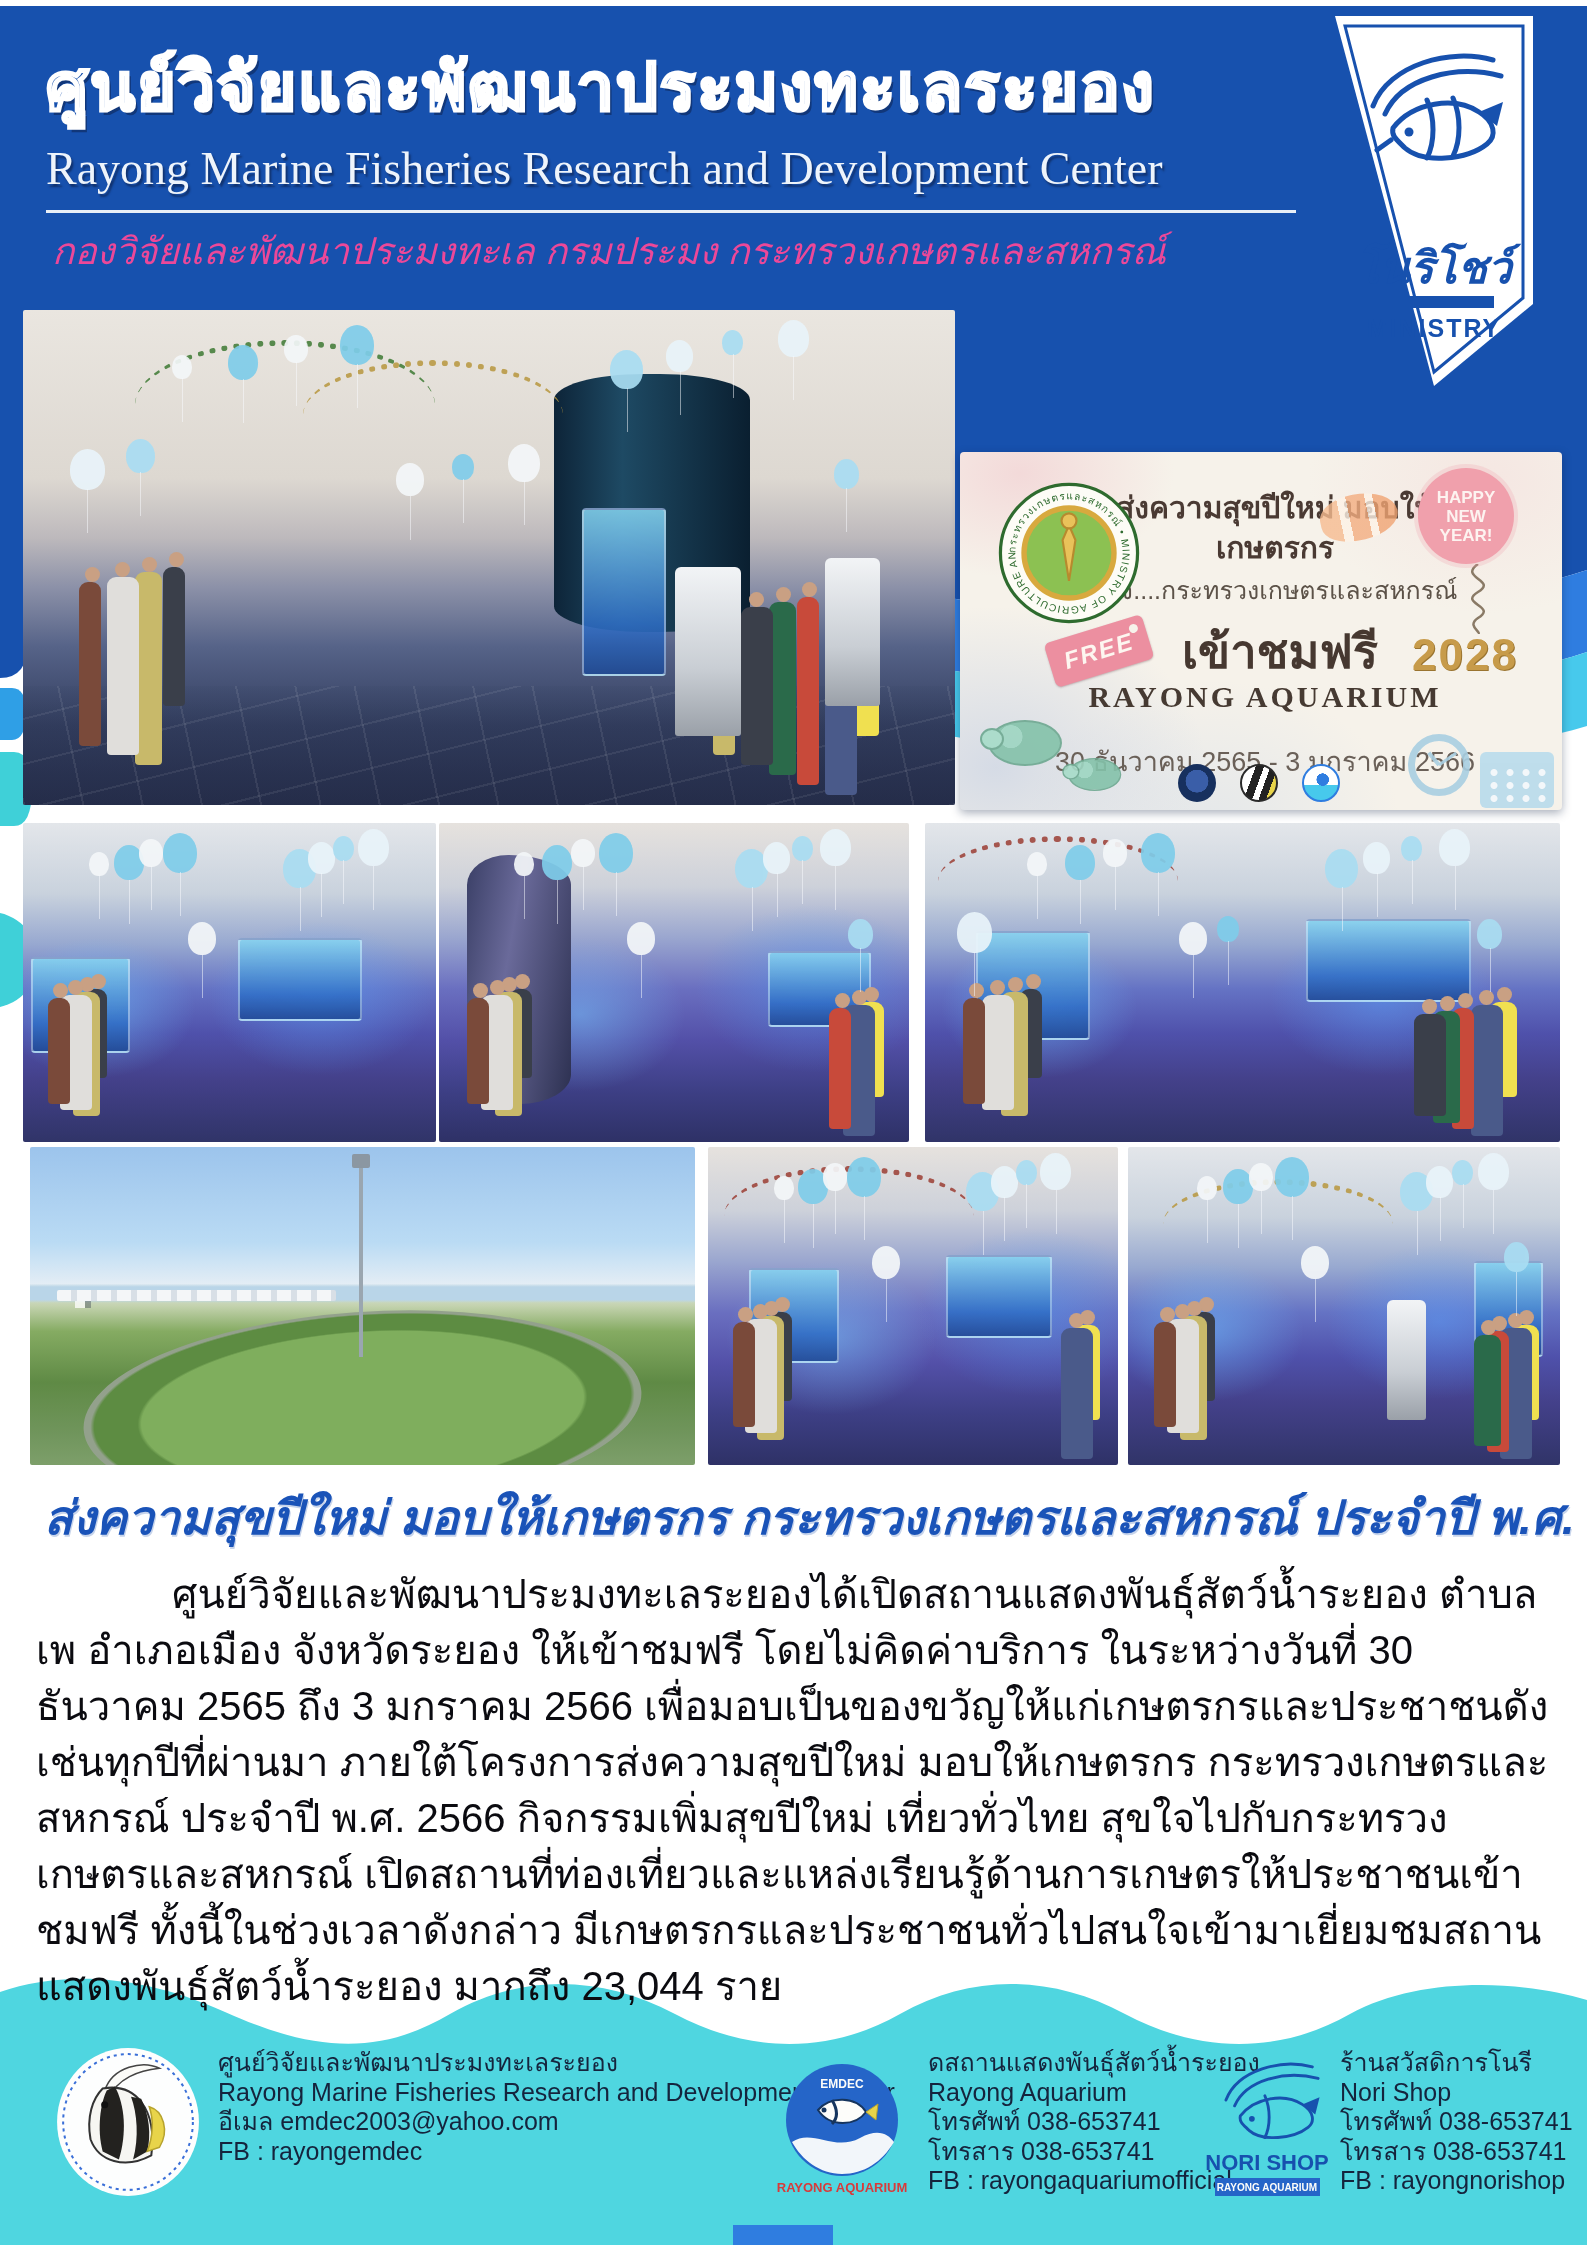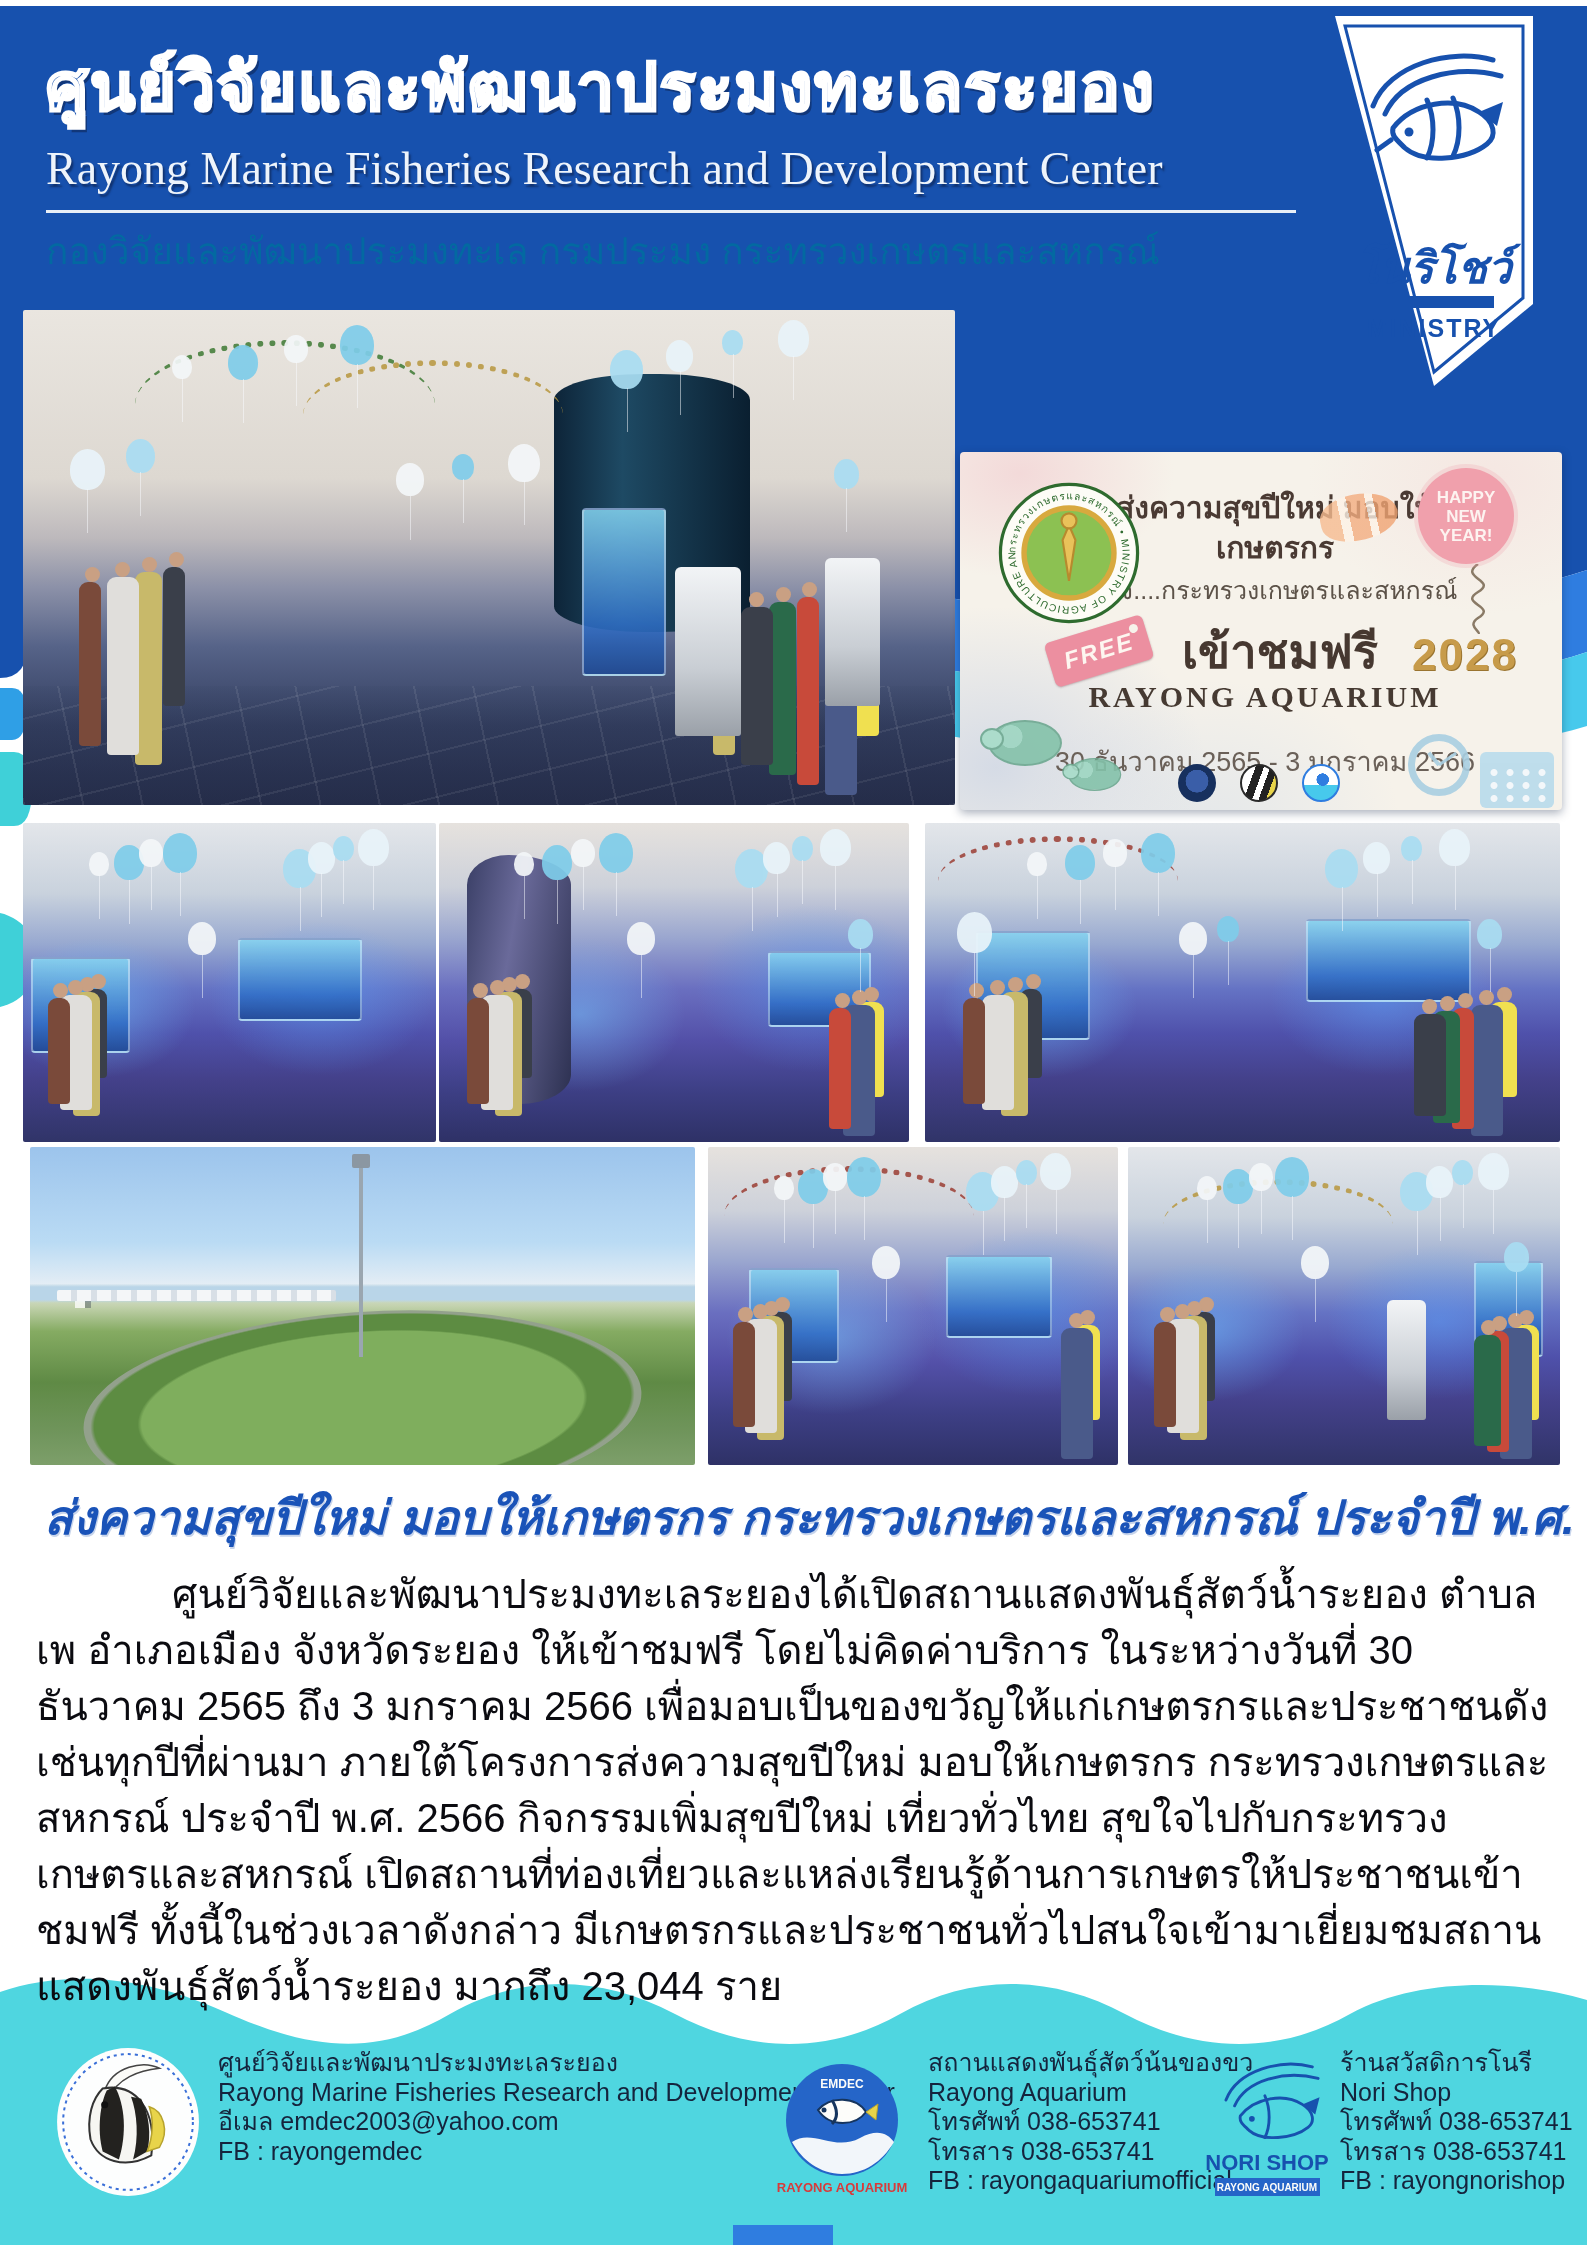--- a/index.html
+++ b/index.html
@@ -8,21 +8,21 @@
   .page { position:relative; width:1587px; height:2245px; overflow:hidden; background:#fff; }
   .bg { position:absolute; left:0; top:0; z-index:0; }
 
   
   .h-th { position:absolute; left:46px; top:34px; z-index:3; font-size:66px; font-weight:800;
           color:#1751ae; -webkit-text-stroke:3px #ffffff; letter-spacing:2px;
           text-shadow:3px 4px 0 rgba(10,25,60,.45); white-space:nowrap; }
   .h-en { position:absolute; left:46px; top:142px; z-index:3; font-family:"Liberation Serif","DejaVu Serif",serif;
           font-size:46px; color:#eef4fb; text-shadow:2px 3px 2px rgba(10,20,50,.5); white-space:nowrap; }
   .h-rule { position:absolute; left:46px; top:210px; width:1250px; height:3px; background:#e9eff7; z-index:3; }
-  .h-sub { position:absolute; left:46px; top:221px; z-index:3; font-size:37px; color:#0369a1; white-space:nowrap; }
+  .h-sub { position:absolute; left:52px; top:221px; z-index:3; font-size:37px; color:#ec4899; white-space:nowrap;font-style:italic; }
 
   
   .pennant { position:absolute; left:1333px; top:14px; width:202px; height:376px; z-index:5; }
   .pennant .th-name { position:absolute; left:0; width:100%; top:218px; text-align:center;
           font-size:44px; font-weight:800; font-style:italic; color:#1751ae; }
   .pennant .bar { position:absolute; left:41px; top:282px; width:120px; height:12px; background:#1751ae; }
   .pennant .en-name { position:absolute; left:0; width:100%; top:300px; text-align:center;
           font-size:25px; font-weight:800; letter-spacing:2px; color:#1751ae; }
 
   
@@ -383,21 +383,21 @@
   <circle cx="70" cy="62" r="56" fill="#2565c8"></circle>
   <path d="M20,84 C40,70 62,94 88,80 C106,70 116,76 122,84 C110,104 92,116 70,116 C48,116 30,102 20,84 Z" fill="#f2f6fa"></path>
   <path d="M46,52 C58,38 84,38 94,54 C84,68 58,70 46,52 Z" fill="#fdfdfa" stroke="#16355e" stroke-width="2"></path>
   <path d="M60,42 C66,52 66,60 60,66" stroke="#16355e" stroke-width="3" fill="none"></path>
   <circle cx="52" cy="52" r="2.5" fill="#16355e"></circle>
   <path d="M94,54 L106,46 L104,62 Z" fill="#e8d44a" stroke="#b7a32e"></path>
   <text x="70" y="30" text-anchor="middle" font-size="12" font-weight="bold" fill="#fdfdfa">EMDEC</text>
   <text x="70" y="134" text-anchor="middle" font-size="13" font-weight="bold" fill="#d83a3a">RAYONG AQUARIUM</text>
 </svg>
 <div class="f-col" style="left:928px;top:2048px;">
-  <div>สถานแสดงพันธุ์สัตว์น้นของขว</div>
+  <div>ดสถานแสดงพันธุ์สัตว์น้ำระยอง</div>
   <div>Rayong Aquarium</div>
   <div>โทรศัพท์ 038-653741</div>
   <div>โทรสาร 038-653741</div>
   <div>FB : rayongaquariumofficial</div>
 </div>
 
 <svg class="f-logo" style="left:1205px;top:2052px;" width="125" height="150" viewBox="0 0 125 150">
   <g stroke="#1751ae" fill="none" stroke-width="4" stroke-linecap="round" transform="translate(8,2) scale(0.72)">
     <path d="M18,64 C34,22 96,6 138,18"></path>
     <path d="M30,72 C46,36 100,22 146,34"></path>

